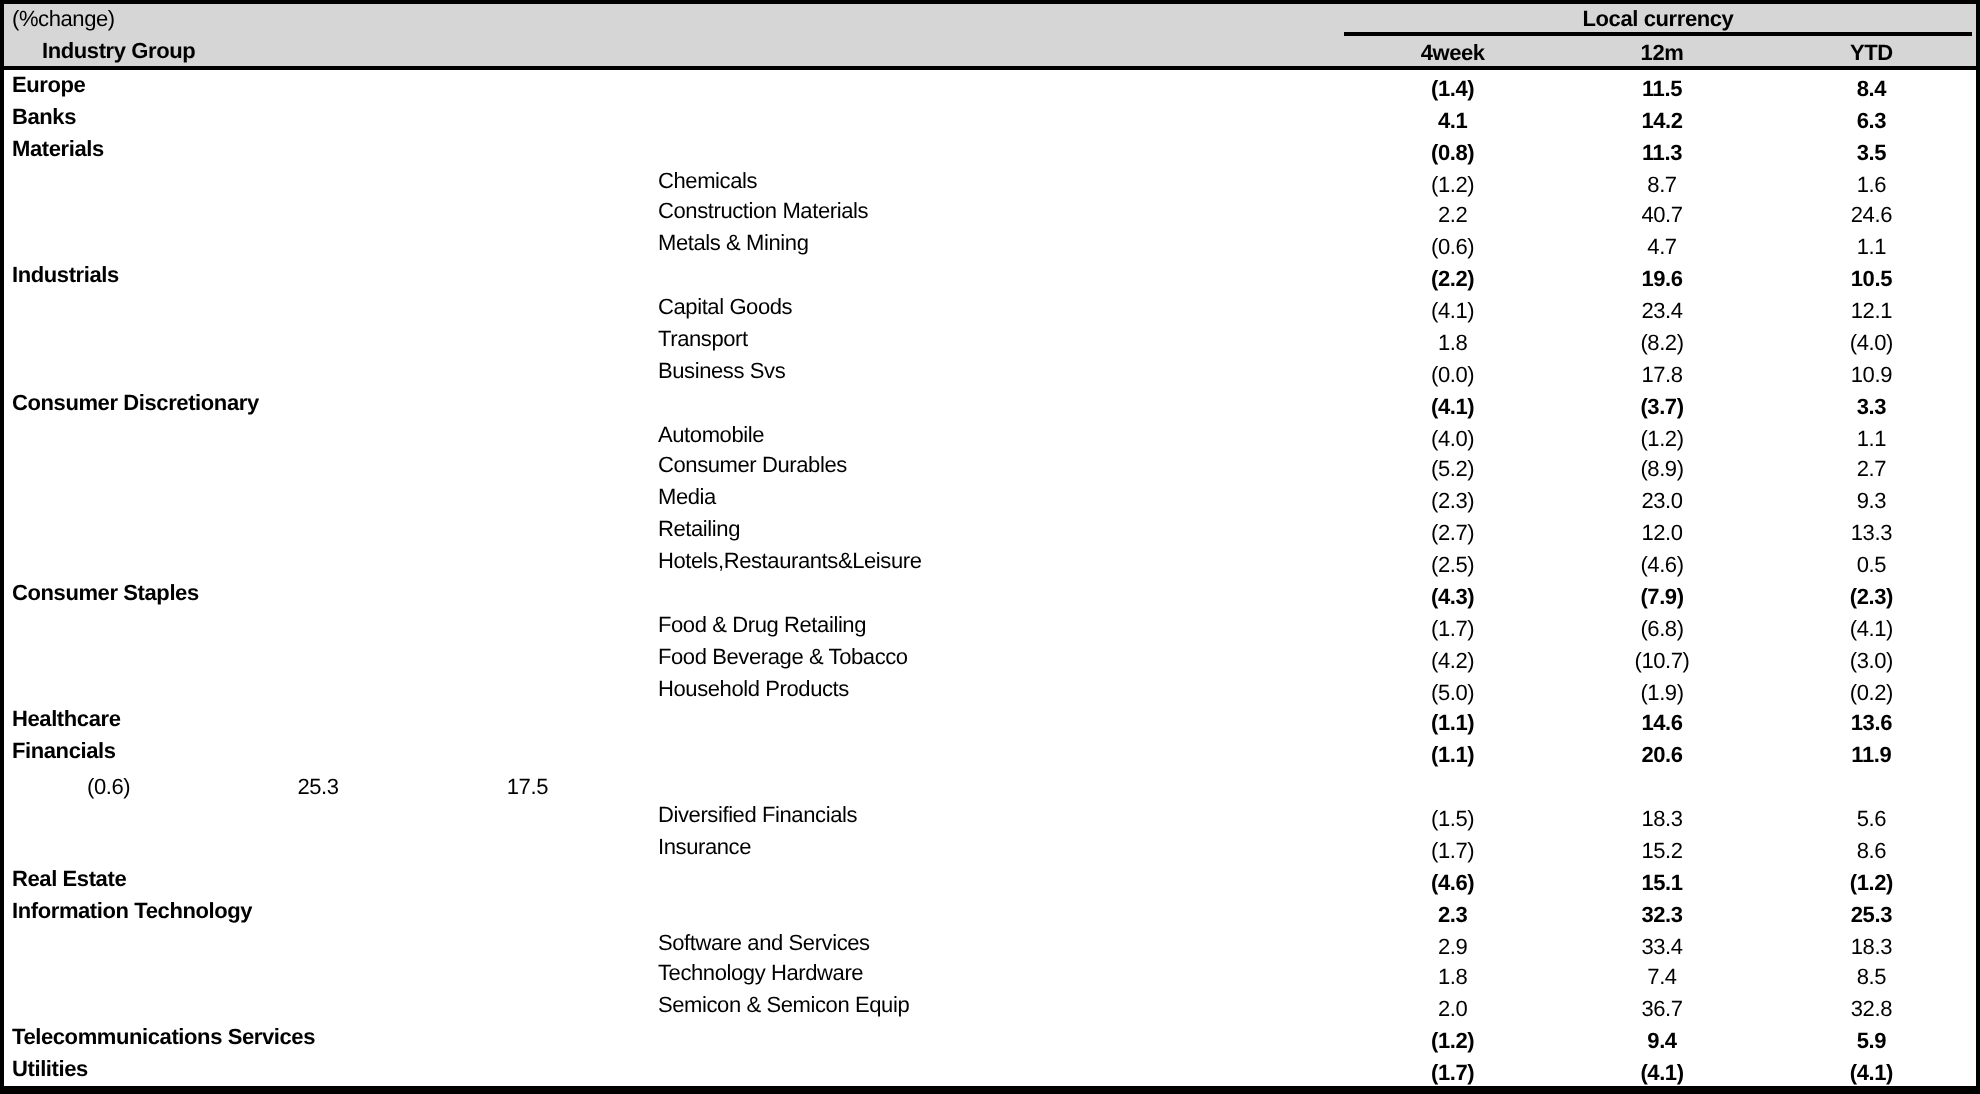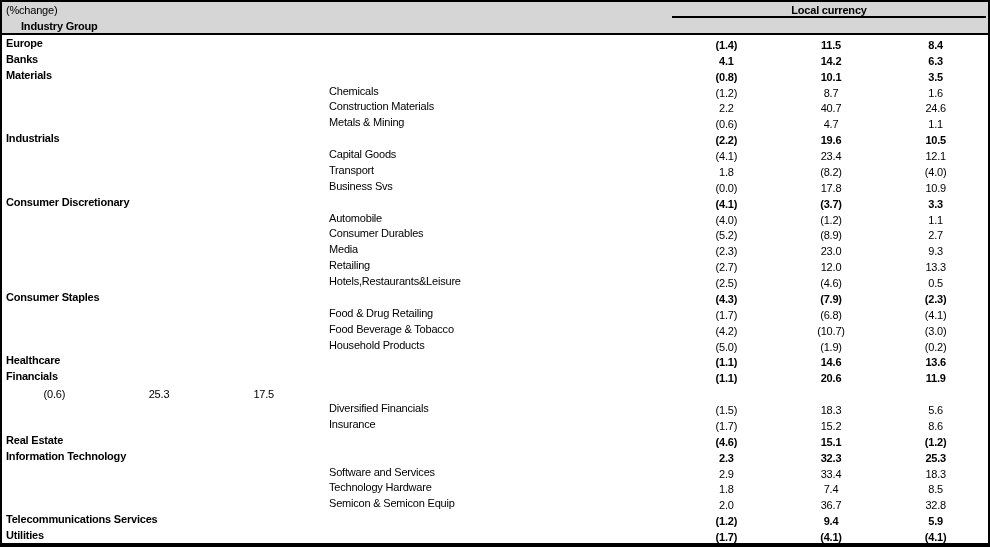--- a/index.html
+++ b/index.html
@@ -81,20 +81,25 @@
 <div class="perf-table">
   <div class="header">
     <div class="hrow hrow1">
       <div class="corner">(%change)</div>
       <div class="vals">
         <div class="group-header">Local currency</div>
       </div>
     </div>
     <div class="hrow hrow2">
       <div class="rowhead">Industry Group</div>
+      <div class="vals">
+        <div class="cell">4week</div>
+        <div class="cell">12m</div>
+        <div class="cell">YTD</div>
+      </div>
     </div>
   </div>
   <div class="tbody" id="table-body">
       <div class="row group">
     <div class="label">Europe</div>
     <div class="vals">
       <div class="cell">(1.4)</div>
       <div class="cell">11.5</div>
       <div class="cell">8.4</div>
     </div>
@@ -104,21 +109,21 @@
     <div class="vals">
       <div class="cell">4.1</div>
       <div class="cell">14.2</div>
       <div class="cell">6.3</div>
     </div>
   </div>
       <div class="row group">
     <div class="label">Materials</div>
     <div class="vals">
       <div class="cell">(0.8)</div>
-      <div class="cell">10.1</div>
+      <div class="cell">11.3</div>
       <div class="cell">3.5</div>
     </div>
   </div>
       <div class="row sub">
     <div class="label">Chemicals</div>
     <div class="vals">
       <div class="cell">(1.2)</div>
       <div class="cell">8.7</div>
       <div class="cell">1.6</div>
     </div>

